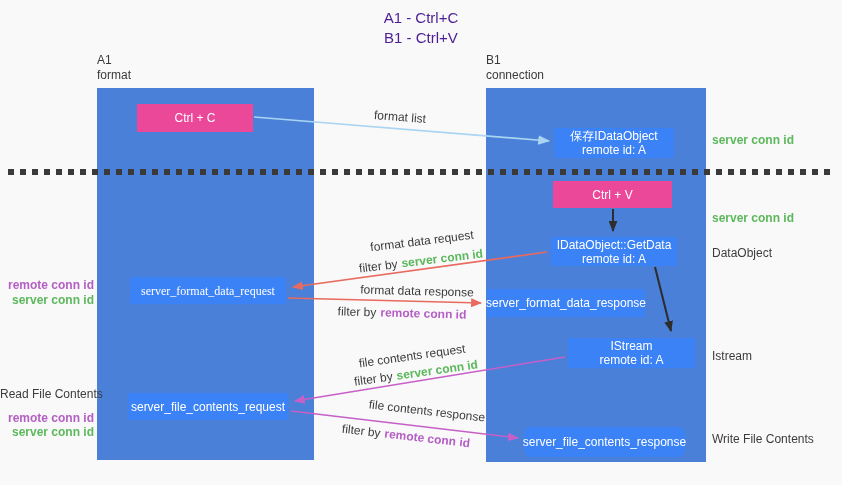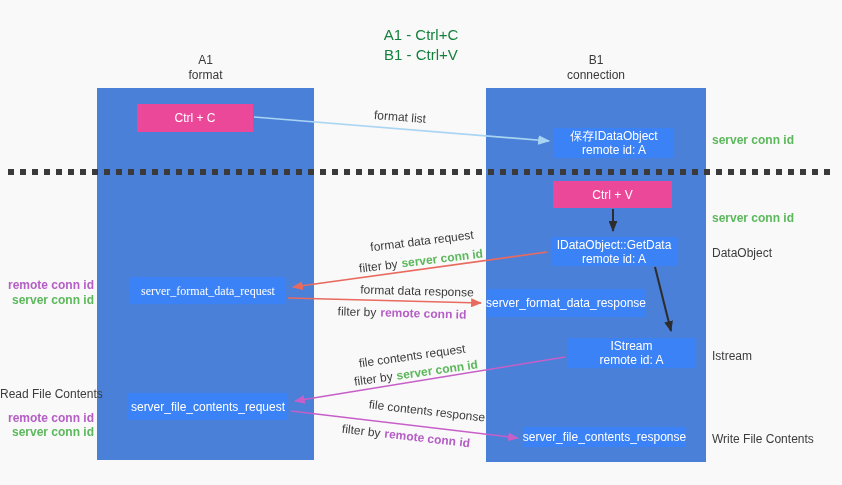--- a/index.html
+++ b/index.html
@@ -4,27 +4,27 @@
 <style>
   html,body { margin:0; padding:0; }
   .canvas {
     position:relative; width:842px; height:485px;
     background:#f9f9f9; overflow:hidden;
     font-family:"Liberation Sans", sans-serif;
     color:#3c3c3c;
   }
   .title {
     position:absolute; top:8px; left:0; width:100%;
-    text-align:center; font-size:15px; line-height:20px; color:#15803d;margin-top:17px;
+    text-align:center; font-size:15px; line-height:20px; color:#4c1d95;
   }
   .col { position:absolute; background:#4a80d8; }
   .col-left  { left:97px;  top:88px; width:217px; height:372px; }
   .col-right { left:486px; top:88px; width:220px; height:374px; }
   .col-header {
-    position:absolute; top:53px; text-align:center;
+    position:absolute; top:53px; text-align:left;
     font-size:12px; line-height:15px; color:#3a3a3a;
   }
   .col-header.left  { left:97px;  width:217px; }
   .col-header.right { left:486px; width:220px; }
   .dotted-line {
     position:absolute; left:8px; top:169px; width:828px; height:6px;
     background:repeating-linear-gradient(90deg,#3a3a3a 0 6px,transparent 6px 12px);
   }
   .box {
     position:absolute; display:flex; flex-direction:column;
@@ -34,21 +34,21 @@
   .green  { background:#ec4899; }
   .orange { background:#3b82f6; }
   .b-ctrl-c      { left:137px; top:104px; width:116px; height:28px; }
   .b-save        { left:554px; top:128px; width:120px; height:30px; }
   .b-ctrl-v      { left:553px; top:181px; width:119px; height:27px; }
   .b-getdata     { left:551px; top:237px; width:126px; height:29px; }
   .b-fmt-resp    { left:487px; top:289px; width:158px; height:28px; }
   .b-istream     { left:568px; top:338px; width:127px; height:30px; }
   .b-fmt-req     { left:130px; top:277px; width:156px; height:27px;font-family:Liberation Serif, serif; }
   .b-file-req    { left:128px; top:393px; width:160px; height:27px; }
-  .b-file-resp   { left:524px; top:427px; width:161px; height:20px; }
+  .b-file-resp   { left:524px; top:427px; width:161px; height:30px;border-radius:7px; }
   .arrows-svg { position:absolute; left:0; top:0; pointer-events:none; }
   .alabel {
     position:absolute; white-space:nowrap; font-size:12px; color:#3c3c3c;
     transform:translate(-50%,-50%) rotate(var(--r,0deg));
   }
   .green-text  { color:#5cb85c; font-weight:bold; }
   .purple-text { color:#b55ec5; font-weight:bold; }
   .filter-prefix { margin-right:4px; }
   .right-label { position:absolute; left:712px; font-size:12px; white-space:nowrap; }
   .left-label  { position:absolute; left:0; width:94px; text-align:right; font-size:12px; white-space:nowrap; }

